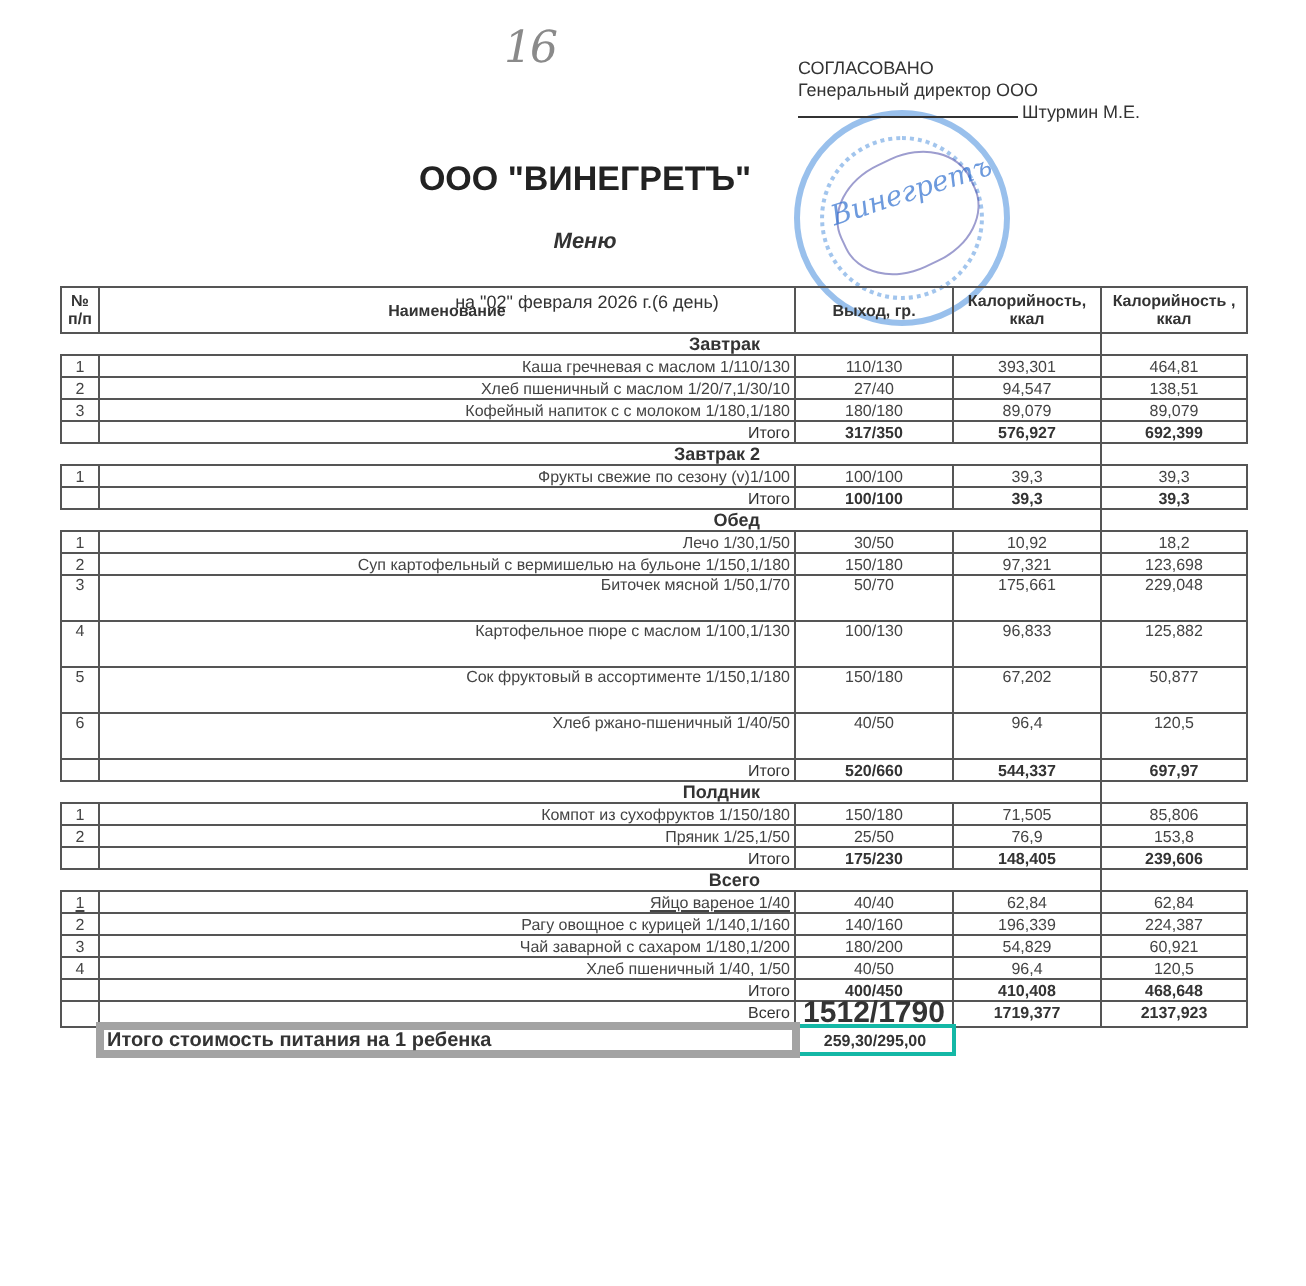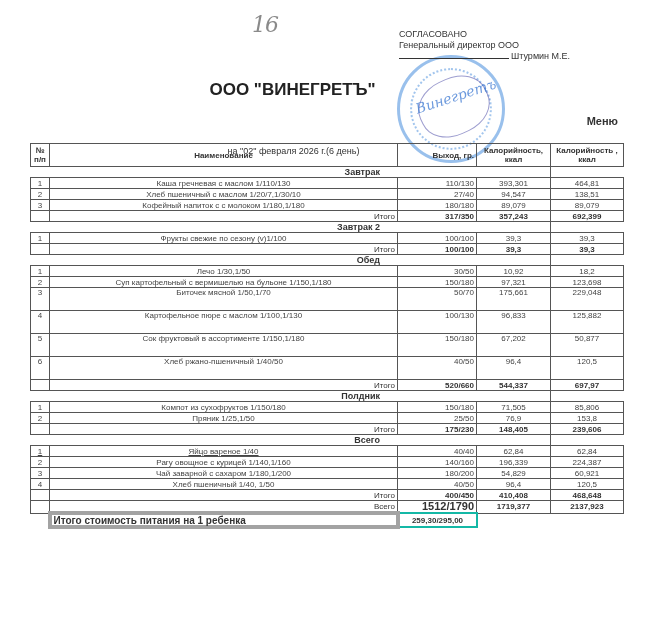--- a/index.html
+++ b/index.html
@@ -14,31 +14,31 @@
   .stamp { position: absolute; left: 397px; top: 55px; width: 108px; height: 108px; border-radius: 50%;
     border: 3px solid rgba(70,140,220,0.55); box-sizing: border-box; }
   .stamp .inner { position: absolute; left: 10px; top: 10px; right: 10px; bottom: 10px; border-radius: 50%;
     border: 2px dotted rgba(70,140,220,0.5); }
   .stamp .brand { position: absolute; left: 14px; top: 30px; transform: rotate(-18deg);
     font-family: "DejaVu Serif", serif; font-style: italic; font-size: 14px; color: rgba(60,120,210,0.75); }
   .stamp .swirl { position: absolute; left: 18px; top: 20px; width: 70px; height: 55px; border-radius: 45%;
     border: 1px solid rgba(60,60,160,0.5); transform: rotate(-25deg); }
   .title { position: absolute; left: 0; width: 653px; text-align: center; top: 80px; font-size: 17px; font-weight: bold; color: #222; padding-left: 0; }
   .title span { position: relative; left: -34px; }
-  .subtitle { position: absolute; left: 0; width: 651px; text-align: right; top: 115px; font-size: 11px; font-weight: bold; color: #333; }
+  .subtitle { position: absolute; left: 0; width: 651px; text-align: center; top: 115px; font-size: 11px; font-weight: bold; color: #333; font-style: italic; }
   .subtitle span { position: relative; left: -33px; }
   .date { position: absolute; left: 0; width: 653px; text-align: center; top: 146px; font-size: 9px; color: #333; }
   .date span { position: relative; left: -33px; }
 
   table.menu { position: absolute; left: 30px; top: 143px; border-collapse: collapse; font-size: 8px; color: #444; }
   table.menu td, table.menu th { border: 1px solid #555; padding: 0 2px; height: 10px; line-height: 9px; }
   table.menu th { font-weight: bold; font-size: 8px; color: #333; height: 22px; }
   .c-num { width: 14px; text-align: center; }
-  .c-name { width: 343px; text-align: center; }
-  .c-out { width: 74px; text-align: right; }
+  .c-name { width: 343px; text-align: right; }
+  .c-out { width: 74px; text-align: center; }
   .c-k1 { width: 69px; text-align: center; }
   .c-k2 { width: 68px; text-align: center; }
   tr.sect td { border-left: none; border-right: none; font-weight: bold; font-size: 9px; color: #333; }
   tr.sect td.k2 { border-left: 1px solid #555; }
   tr.sect td.label { text-align: right; padding-right: 170px; }
   tr.total td { font-weight: bold; color: #333; }
   tr.total td.lbl { text-align: right; font-weight: normal; margin-top: 44px; }
   tr.tall td { height: 22px; vertical-align: top; }
   tr.cost td { font-weight: bold; color: #333; }
   tr.cost td.costlabel { font-size: 10px; border: 4px solid #a3a3a3; }
@@ -100,21 +100,21 @@
         <td class="c-num">3</td>
         <td class="c-name">Кофейный напиток с с молоком 1/180,1/180</td>
         <td class="c-out">180/180</td>
         <td class="c-k1">89,079</td>
         <td class="c-k2">89,079</td>
       </tr>
       <tr class="total">
         <td class="c-num"></td>
         <td class="c-name lbl">Итого</td>
         <td class="c-out">317/350</td>
-        <td class="c-k1">357,243</td>
+        <td class="c-k1">576,927</td>
         <td class="c-k2">692,399</td>
       </tr>
       <tr class="sect">
         <td class="label" colspan="4">Завтрак 2</td>
         <td class="k2"></td>
       </tr>
       <tr>
         <td class="c-num">1</td>
         <td class="c-name">Фрукты свежие по сезону (v)1/100</td>
         <td class="c-out">100/100</td>
@@ -241,21 +241,21 @@
       <tr class="total">
         <td class="c-num"></td>
         <td class="c-name lbl">Итого</td>
         <td class="c-out">400/450</td>
         <td class="c-k1">410,408</td>
         <td class="c-k2">468,648</td>
       </tr>
       <tr class="total">
         <td class="c-num"></td>
         <td class="c-name lbl">Всего</td>
-        <td class="c-out" style="font-size: 11px;">1512/1790</td>
+        <td class="c-out" style="font-size: 15px;">1512/1790</td>
         <td class="c-k1">1719,377</td>
         <td class="c-k2">2137,923</td>
       </tr>
       <tr class="cost">
         <td class="none"></td>
         <td class="costlabel">Итого стоимость питания на 1 ребенка</td>
         <td class="costval">259,30/295,00</td>
         <td class="none"></td>
         <td class="none"></td>
       </tr>

